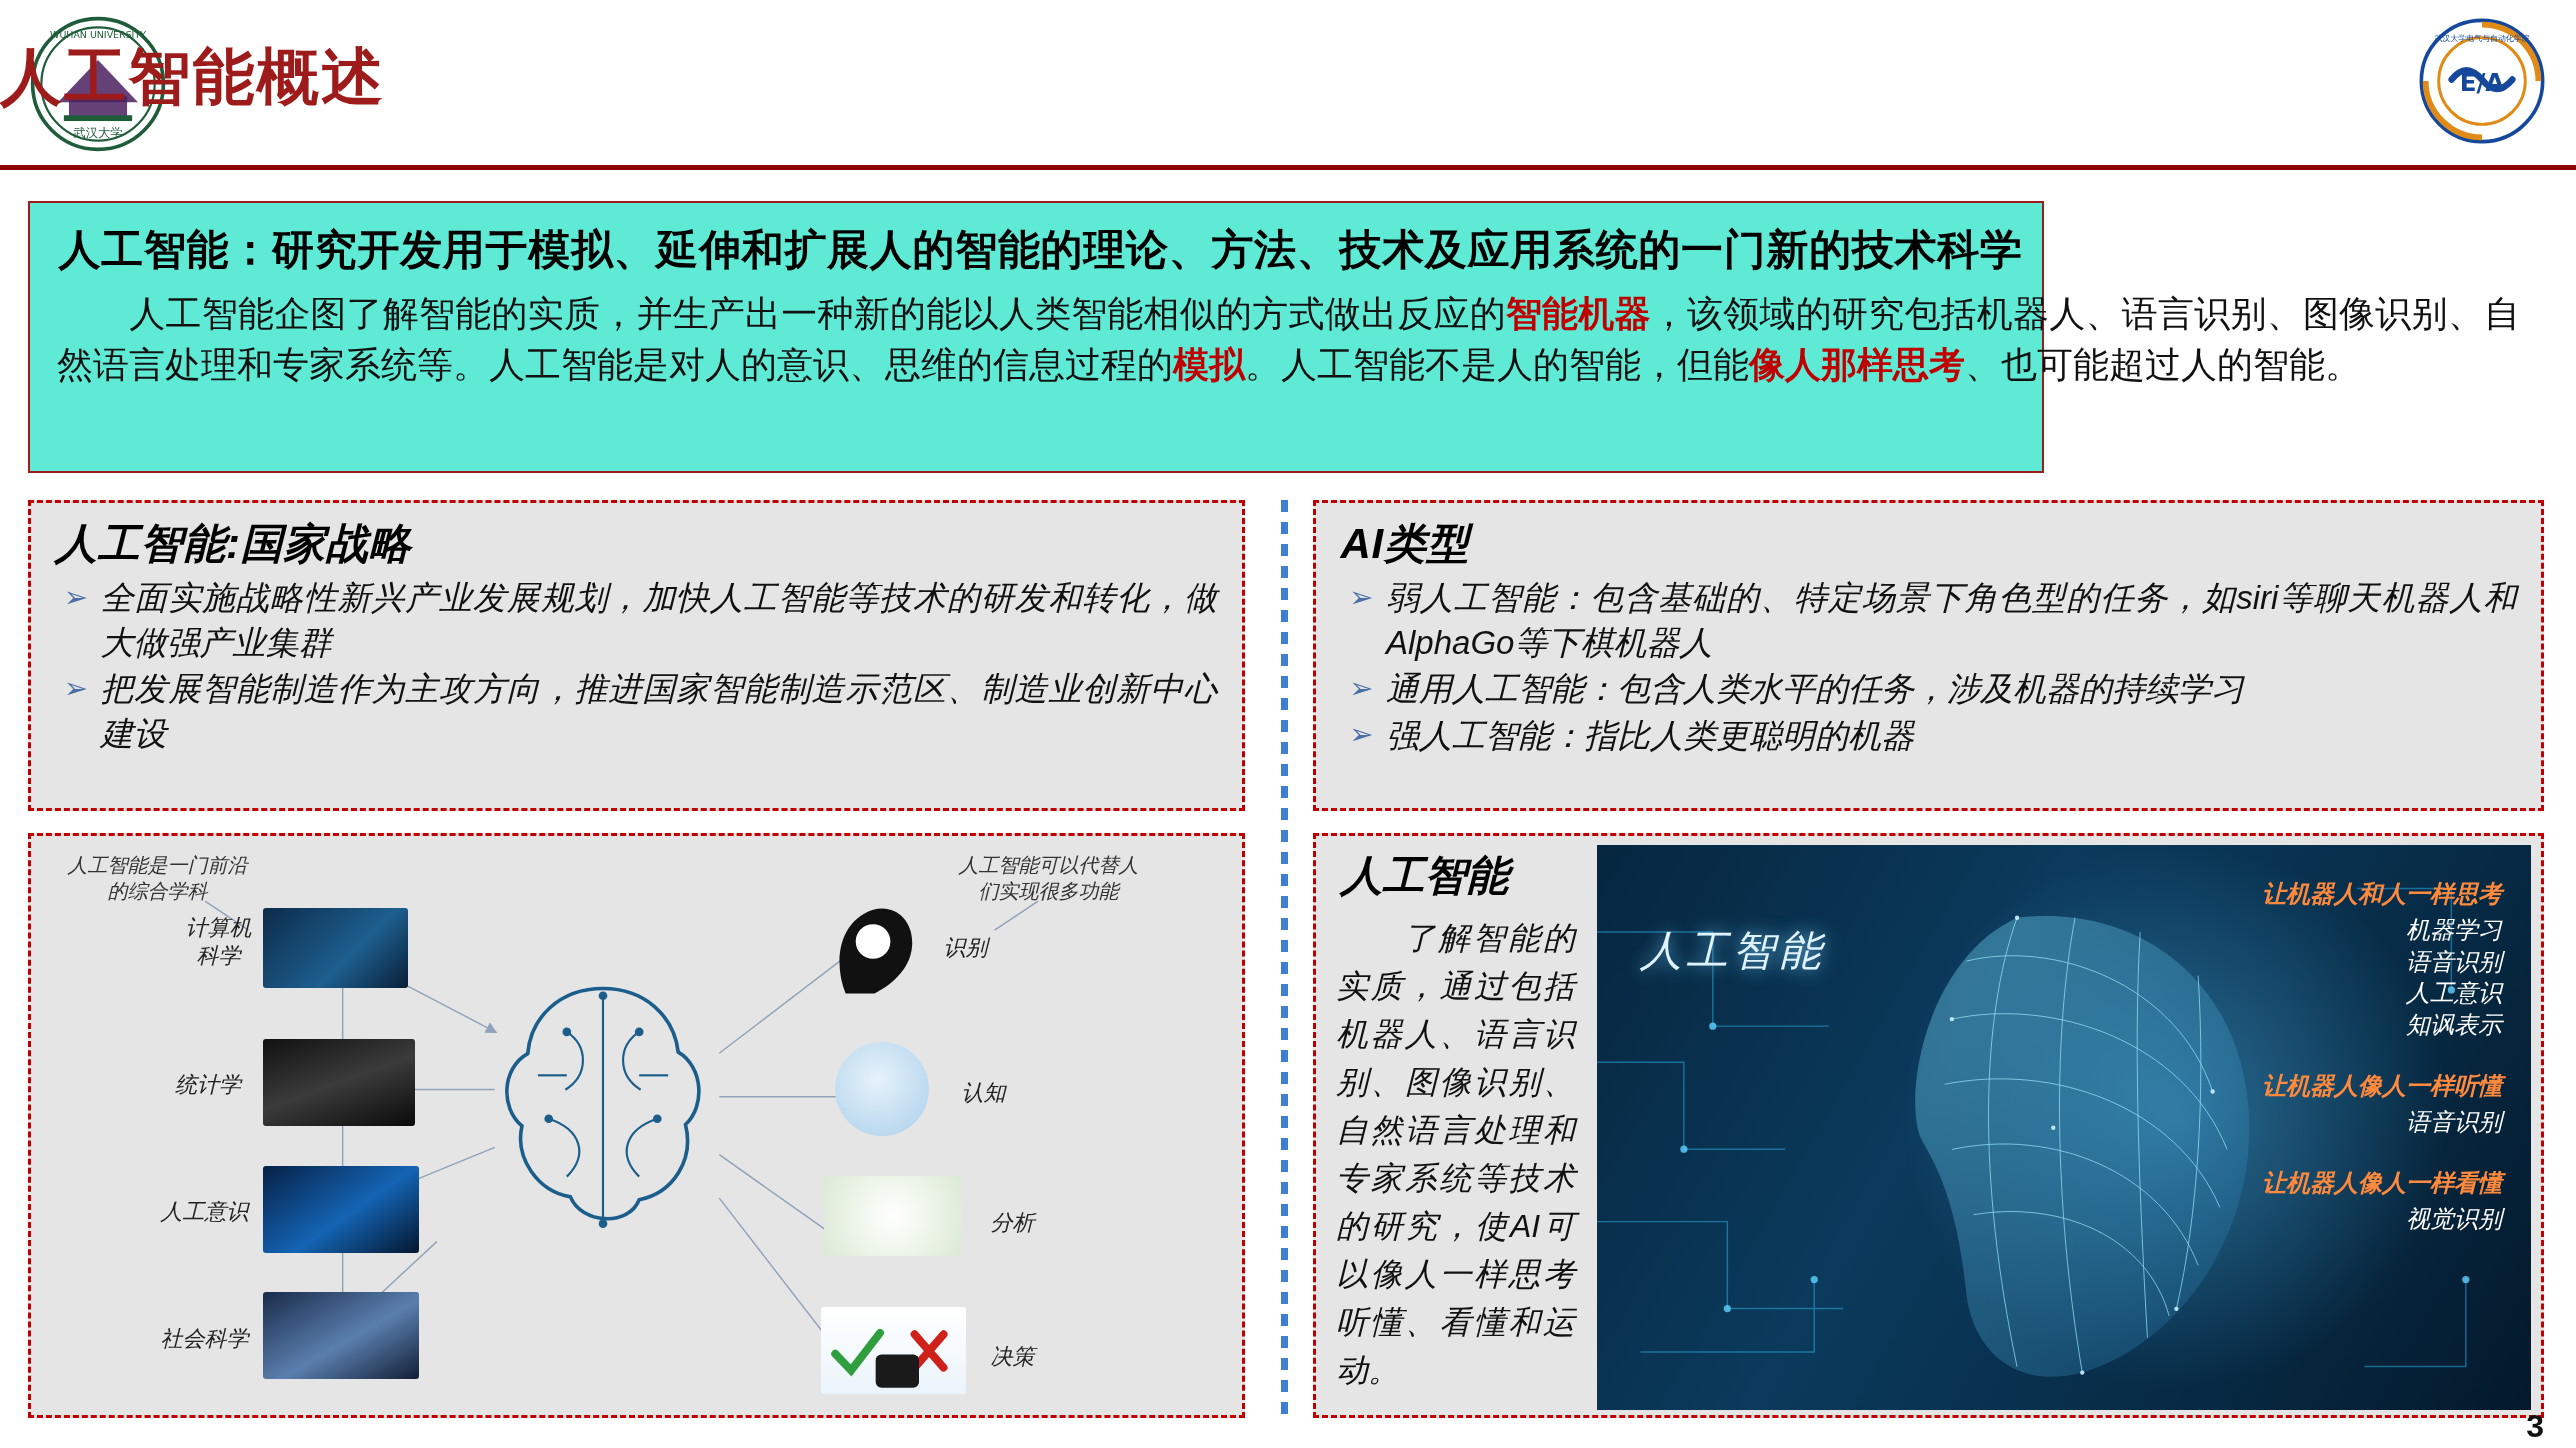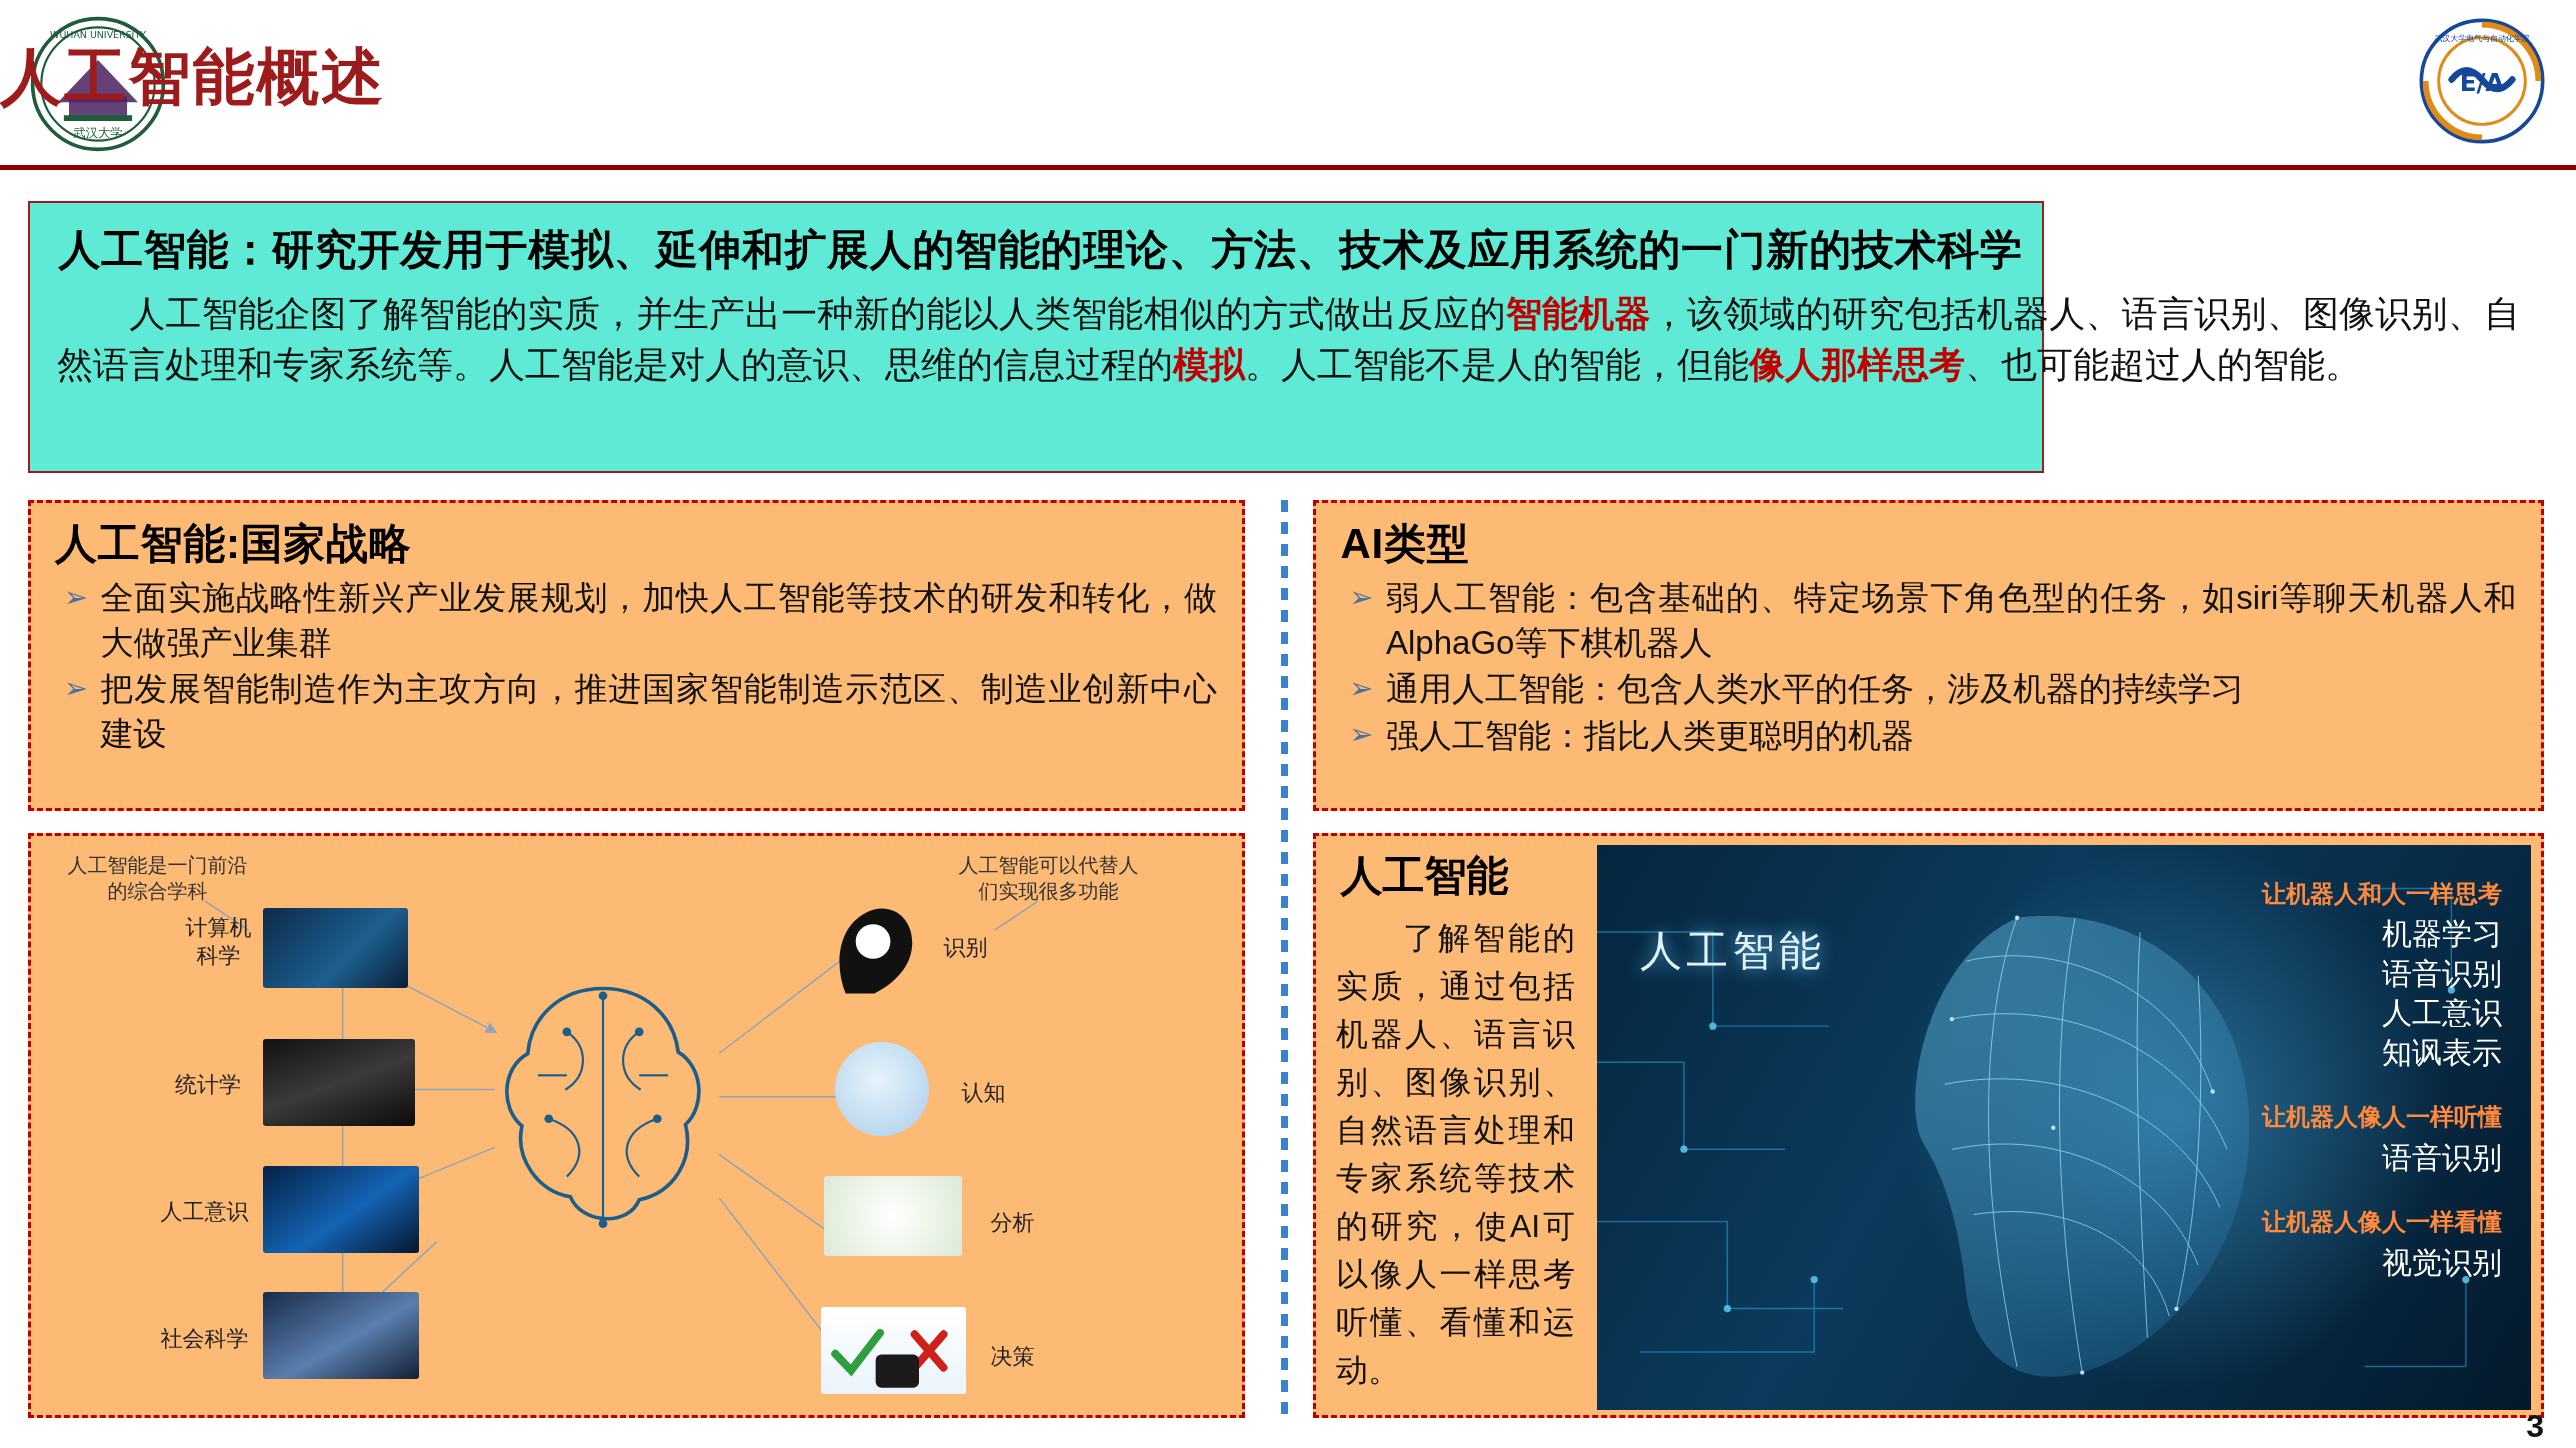--- a/index.html
+++ b/index.html
@@ -83,21 +83,22 @@
     text-align: justify;
   }
   .def-body .indent { display: inline-block; width: 72px; }
   .hl { color: #c00000; font-weight: bold; }
 
   
   .panel {
     position: absolute;
     box-sizing: border-box;
     border: 3.6px dashed #c00000;
-    background: #fdba74;
+    background: #e5e5e5;
+    font-style: italic;
   }
   .panel-tl { left: 27.5px;  top: 500px;  width: 1217px; height: 311px; }
   .panel-tr { left: 1313px; top: 500px;  width: 1231px; height: 311px; }
   .panel-bl { left: 27.5px;  top: 833px; width: 1217px; height: 585px; }
   .panel-br { left: 1313px; top: 833px; width: 1231px; height: 585px; }
 
   .divider {
     position: absolute;
     left: 1281px; top: 500px;
     width: 7.2px; height: 919px;
@@ -206,21 +207,21 @@
   }
   .ai-grp { margin-bottom: 29px; }
   .ai-grp .ttl {
     font-size: 24px;
     color: #ff8a3d;
     font-weight: bold;
     margin-bottom: 4.3px;
     white-space: nowrap;
   }
   .ai-grp .itm {
-    font-size: 30px;
+    font-size: 24px;
     color: #ffffff;
     line-height: 1.32;
   }
   .face-wrap { position: absolute; left: 239px; top: 29px; width: 507px; height: 522px; }
   .page-num {
     position: absolute;
     right: 32px; bottom: 4.3px;
     font-size: 32px;
     color: #111;
     font-weight: bold;

